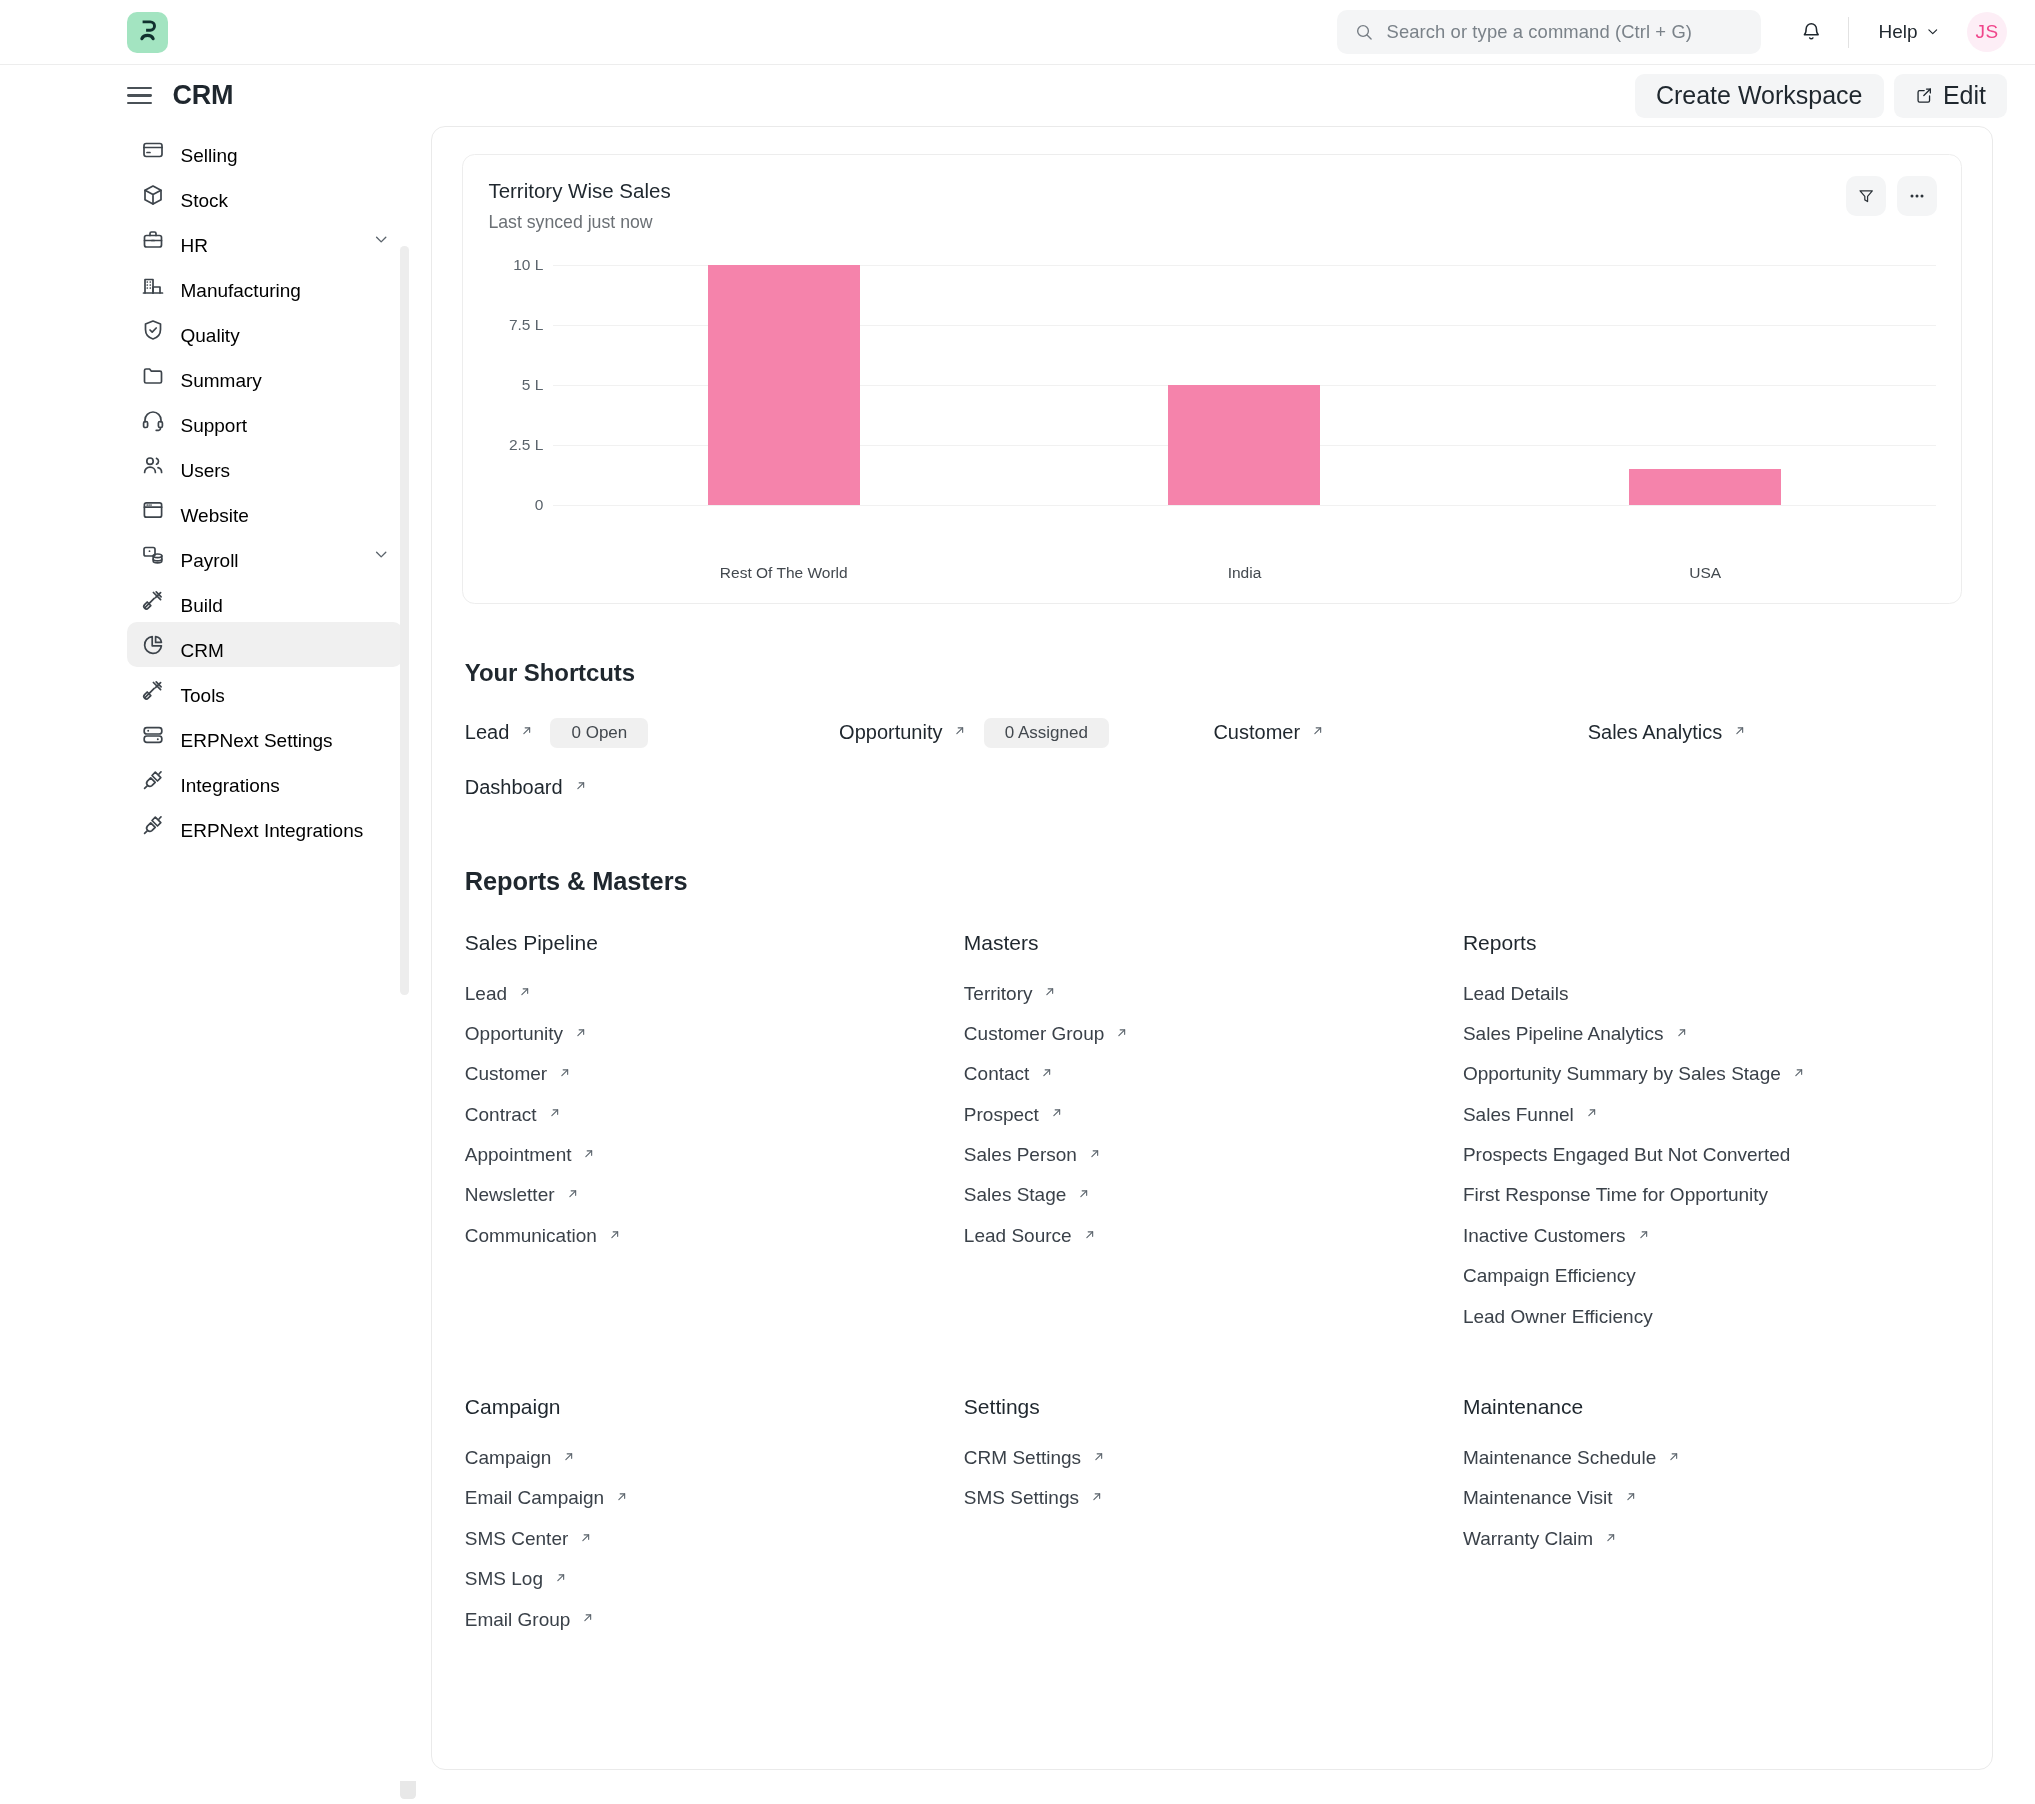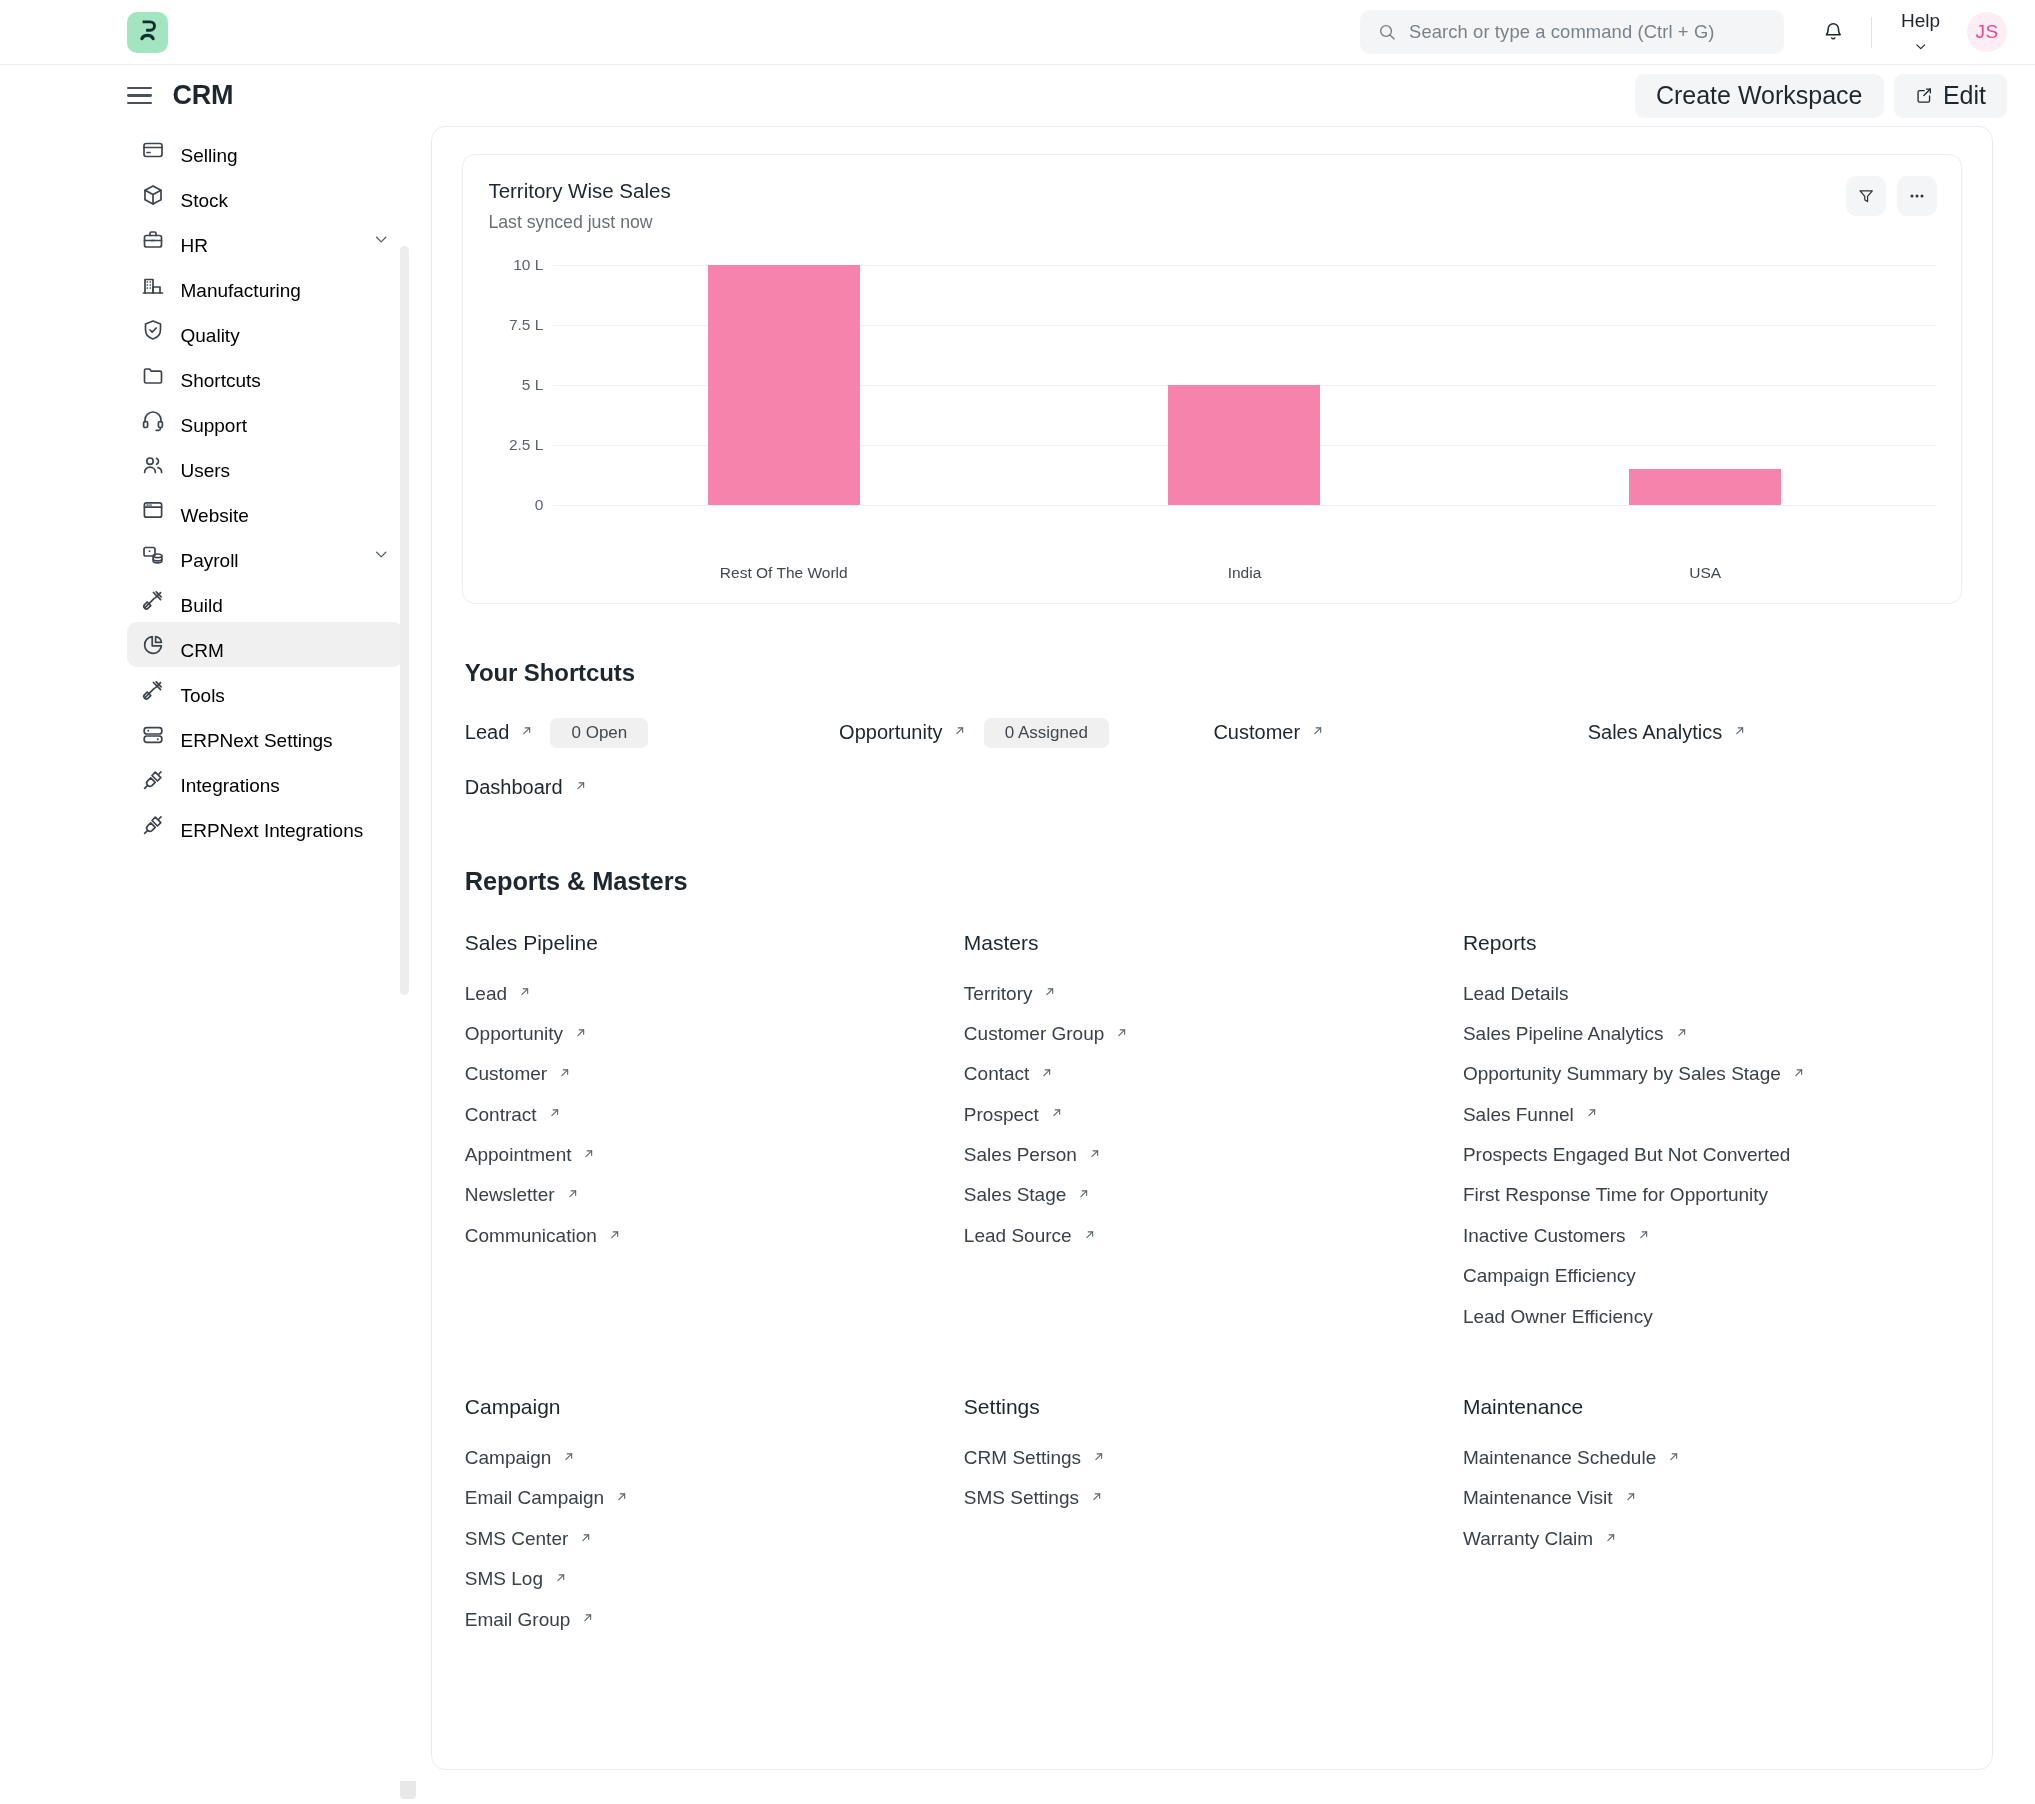--- a/index.html
+++ b/index.html
@@ -53,21 +53,20 @@
   }
   .nav-divider {
     width: 0.7px; height: 31px;
     background: #e2e2e2;
     margin: 0 22.6px 0 12.7px;
   }
   .help-btn {
     display: flex; align-items: center; gap: 7px;
     font-size: 19px; color: #1f272e;
     padding: 5.7px 7px;
-    flex-direction: column;
   }
   .avatar {
     width: 40px; height: 40px;
     border-radius: 50%;
     background: #fdeef6;
     color: #f0468b;
     display: flex; align-items: center; justify-content: center;
     font-size: 19px; font-weight: 500;
     margin-left: 20px;
     letter-spacing: 0.4px;
@@ -386,21 +385,21 @@
             </svg>
           </span>
     <span class="label">Quality</span>
         </div>
         <div class="side-item">
           <span class="si-icon">
       <svg width="24" height="24" viewBox="0 0 24 24">
               <path d="M3.5 18.5v-11a1.5 1.5 0 0 1 1.5-1.5h3.6l1.8 2.2H19a1.5 1.5 0 0 1 1.5 1.5v8.8a1.5 1.5 0 0 1-1.5 1.5H5a1.5 1.5 0 0 1-1.5-1.5z" stroke="#3d444b" stroke-width="1.7" fill="none" stroke-linecap="round" stroke-linejoin="round"></path>
             </svg>
           </span>
-    <span class="label">Shortcuts</span>
+    <span class="label">Summary</span>
         </div>
         <div class="side-item">
           <span class="si-icon">
       <svg width="24" height="24" viewBox="0 0 24 24">
               <path d="M4 14v-2a8 8 0 0 1 16 0v2" stroke="#3d444b" stroke-width="1.7" fill="none" stroke-linecap="round" stroke-linejoin="round"></path>
               <rect x="2.6" y="13.5" width="4" height="6" rx="1.6" stroke="#3d444b" stroke-width="1.7" fill="none" stroke-linecap="round" stroke-linejoin="round"></rect>
               <rect x="17.4" y="13.5" width="4" height="6" rx="1.6" stroke="#3d444b" stroke-width="1.7" fill="none" stroke-linecap="round" stroke-linejoin="round"></rect>
               <path d="M19.4 19.5v1a1.8 1.8 0 0 1-1.8 1.8h-2.4" stroke="#3d444b" stroke-width="1.7" fill="none" stroke-linecap="round" stroke-linejoin="round"></path>
             </svg>
           </span>

